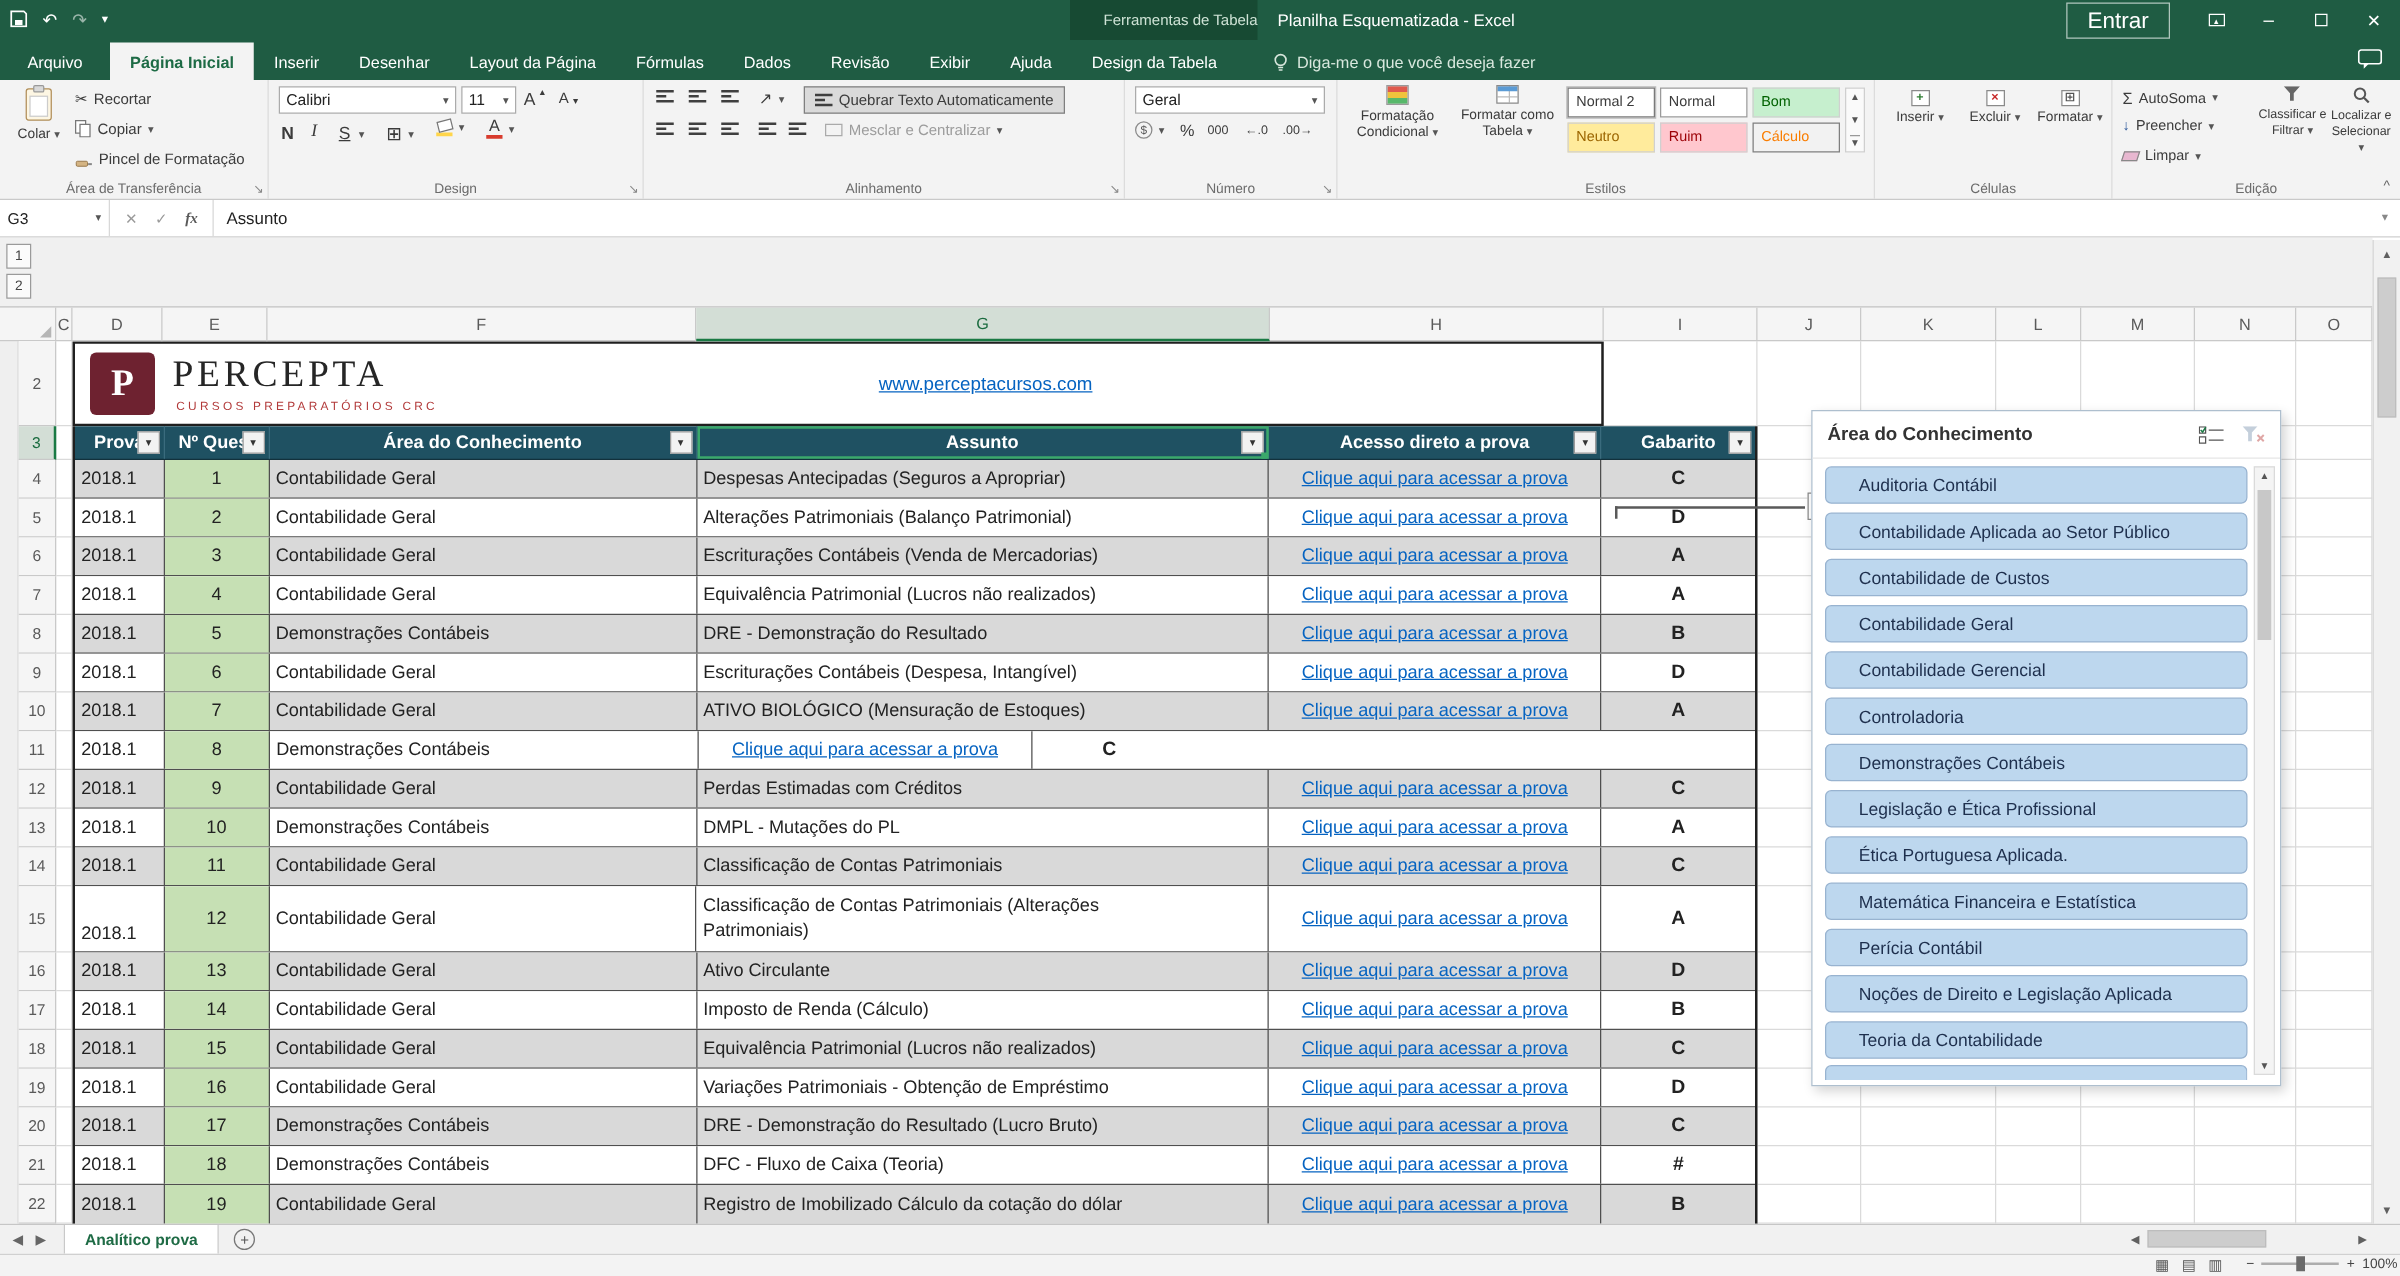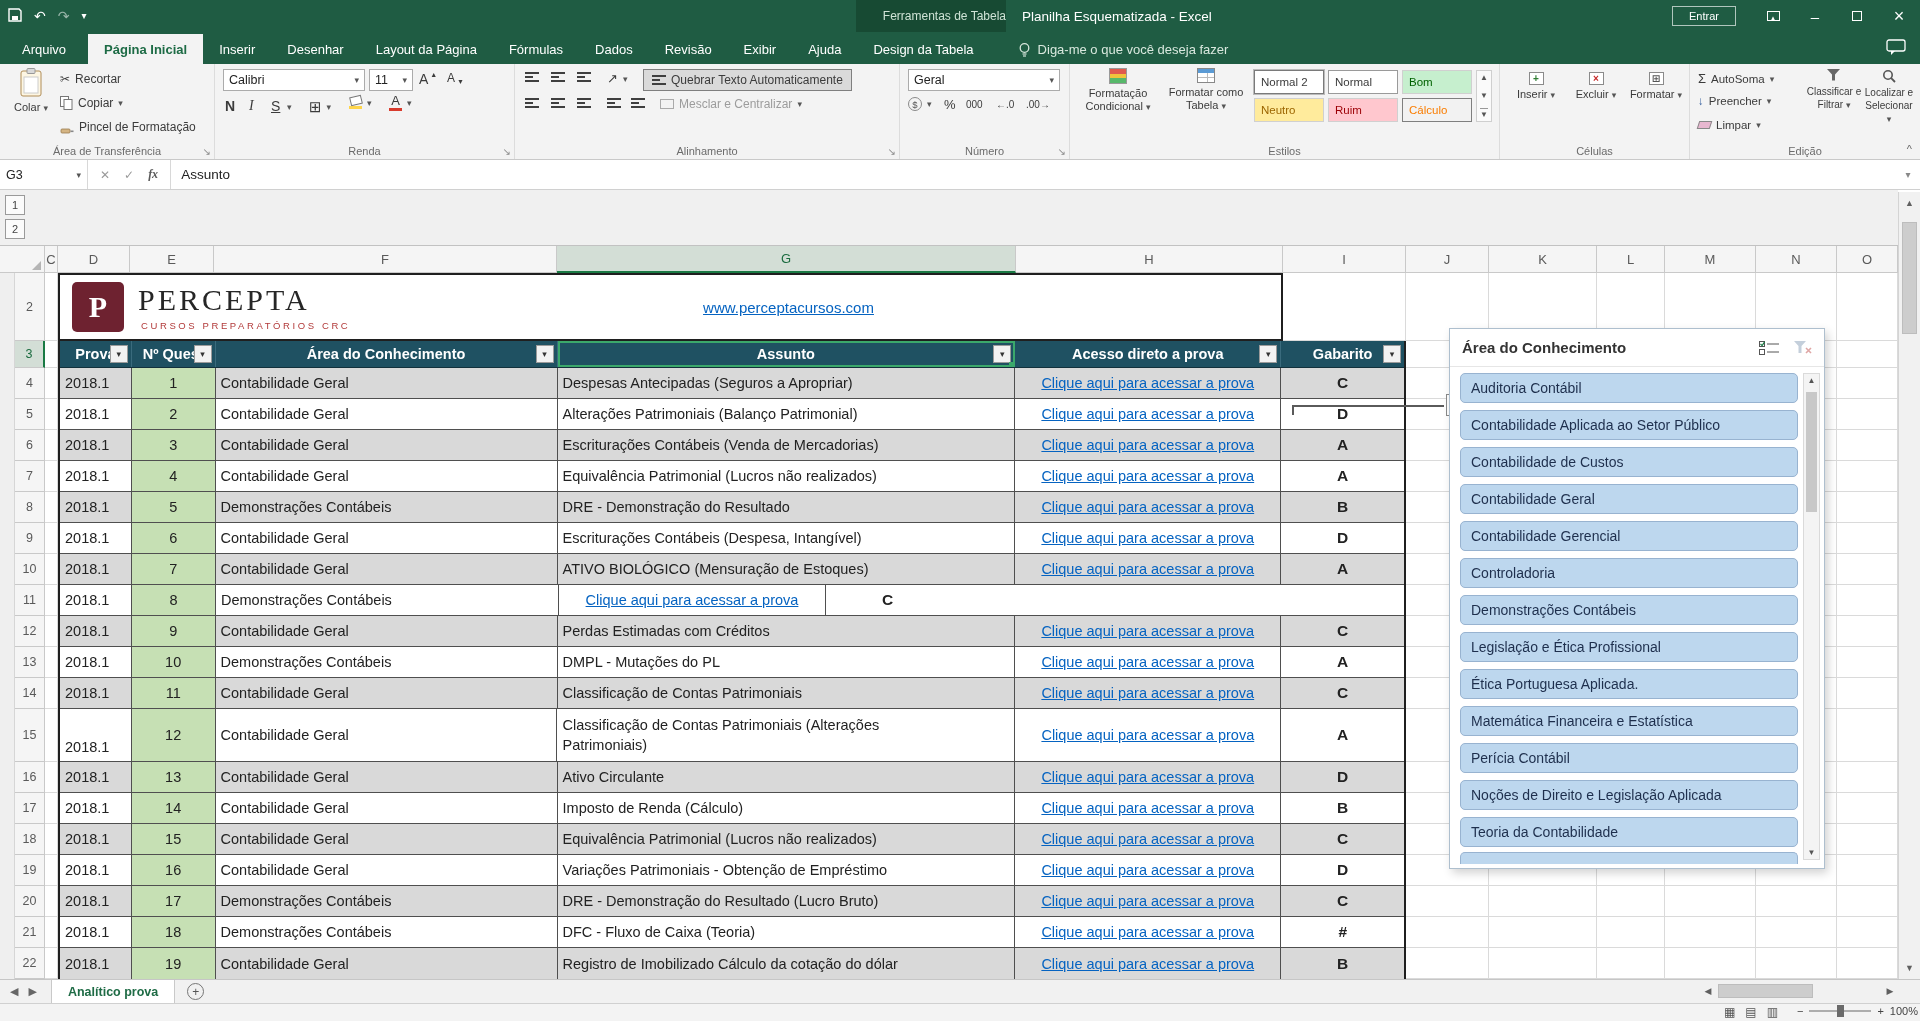--- a/index.html
+++ b/index.html
@@ -7,21 +7,21 @@
   body{position:relative;font-family:"Liberation Sans","DejaVu Sans",sans-serif;background:#fff;color:#222}
 
   
   .titlebar{position:absolute;left:0;top:0;width:1920px;height:32px;background:#1f5c43;color:#fff;z-index:20}
   .qat{position:absolute;left:8px;top:0;height:32px;display:flex;align-items:center;gap:12px;font-size:14px;color:#fff}
   .qat span{cursor:default;line-height:1}
   .qat .dim{opacity:.55}
   .ctx-patch{position:absolute;left:856px;top:0;width:150px;height:32px;background:#174a33;display:flex;align-items:center;justify-content:flex-end;font-size:12px;color:#cfe3d6}
   .win-title{position:absolute;left:1022px;top:0;height:32px;display:flex;align-items:center;font-size:13.5px;color:#fff}
   .tb-right{position:absolute;right:0;top:0;height:32px;display:flex;align-items:center}
-  .signin{border:1px solid rgba(255,255,255,.65);padding:3px 16px;font-size:11px;margin-right:16px}
+  .signin{border:1px solid rgba(255,255,255,.65);padding:3px 16px;font-size:18px;margin-right:16px}
   .wbtn{width:42px;height:32px;display:flex;align-items:center;justify-content:center;font-size:15px;color:#fff}
   .maxbox{width:10px;height:10px;border:1.4px solid #fff;display:inline-block}
   .ribopt{width:13px;height:10px;border:1.3px solid #fff;display:inline-flex;align-items:flex-end;justify-content:center;font-size:7px;line-height:5px}
 
   
   .tabrow{position:absolute;left:0;top:32px;width:1920px;height:32px;background:#1f5c43;display:flex;align-items:flex-end;z-index:19}
   .rtab{height:30px;display:flex;align-items:center;padding:0 16px;font-size:13px;color:#fff;white-space:nowrap}
   .rtab.file{padding:0 22px}
   .rtab.active{background:#f3f3f3;color:#1d6b45;font-weight:bold}
   .tellme{display:flex;align-items:center;gap:7px;color:#d9e8de;font-size:13px;margin-left:28px;height:30px;white-space:nowrap}
@@ -117,21 +117,21 @@
   .plink{color:#0563c1;text-decoration:underline;font-size:14.5px;cursor:pointer}
 
   
   .slicer{position:absolute;left:1449px;top:328px;width:376px;height:541px;background:#fff;border:1px solid #aebfce;box-shadow:3px 4px 9px rgba(0,0,0,.18);z-index:8}
   .sl-hdr{position:absolute;left:0;top:0;right:0;height:38px;display:flex;align-items:center;border-bottom:1px solid #e6e6e6}
   .sl-title{padding-left:12px;font-size:15px;font-weight:bold;color:#333}
   .sl-btns{position:absolute;right:8px;top:8px;display:flex;gap:8px}
   .sl-btn{width:26px;height:22px;display:flex;align-items:center;justify-content:center;border:1px solid transparent}
   .sl-btn.dim{opacity:.5}
   .sl-items{position:absolute;left:10px;top:44px;width:338px}
-  .slicer-item{height:30px;border-radius:5px;background:#bdd7ee;border:1px solid #98b3d0;margin-bottom:7px;display:flex;align-items:center;padding-left:10px;font-size:14px;color:#1e2f4d;white-space:nowrap;overflow:hidden}
+  .slicer-item{height:30px;border-radius:5px;background:#bdd7ee;border:1px solid #98b3d0;margin-bottom:7px;display:flex;align-items:center;padding-left:26px;font-size:14px;color:#1e2f4d;white-space:nowrap;overflow:hidden}
   .sl-partial{position:absolute;left:10px;top:523px;width:338px;height:12px;border-radius:5px 5px 0 0;background:#bdd7ee;border:1px solid #98b3d0;border-bottom:none}
   .sl-scroll{position:absolute;right:4px;top:44px;bottom:8px;width:17px;background:#f4f4f4;border:1px solid #dadada}
   .sl-scroll .thumb{position:absolute;left:2px;top:18px;width:11px;height:120px;background:#c8c8c8}
   .sl-scroll .sar{position:absolute;left:0;right:0;text-align:center;font-size:8px;color:#555}
 
   
   .vscroll{position:absolute;left:1898px;top:192px;width:22px;height:787px;background:#f1f1f1;border-left:1px solid #d4d4d4;z-index:10}
   .vscroll .sar{position:absolute;left:0;right:0;text-align:center;font-size:9px;color:#606060}
   .vscroll .thumb{position:absolute;left:3px;top:30px;width:15px;height:112px;background:#cdcdcd;border:1px solid #bdbdbd}
   .tabbar{position:absolute;left:0;top:979px;width:1920px;height:24px;background:#f1f1f1;border-top:1px solid #c6c6c6;z-index:12;display:flex;align-items:center}
@@ -270,21 +270,21 @@
         </span>
         <span class="arw">▾</span>
       </div>
     <div class="rbtn" style="left:174px;top:31px">
         <span style="display:flex;flex-direction:column;align-items:center;font-size:13px;line-height:12px">
           <span>A</span>
           <span class="colorbar" style="background:#d83b2d"></span>
         </span>
         <span class="arw">▾</span>
       </div>
-    <div class="rg-label">Renda</div>
+    <div class="rg-label">Design</div>
     <span class="launcher">↘</span>
   </div>
 
   <div class="rgroup" style="left:515px;width:385px">
     <div class="rbtn" style="left:10px;top:8px">
         <span class="ln"></span>
       </div>
     <div class="rbtn" style="left:36px;top:8px">
         <span class="ln"></span>
       </div>

